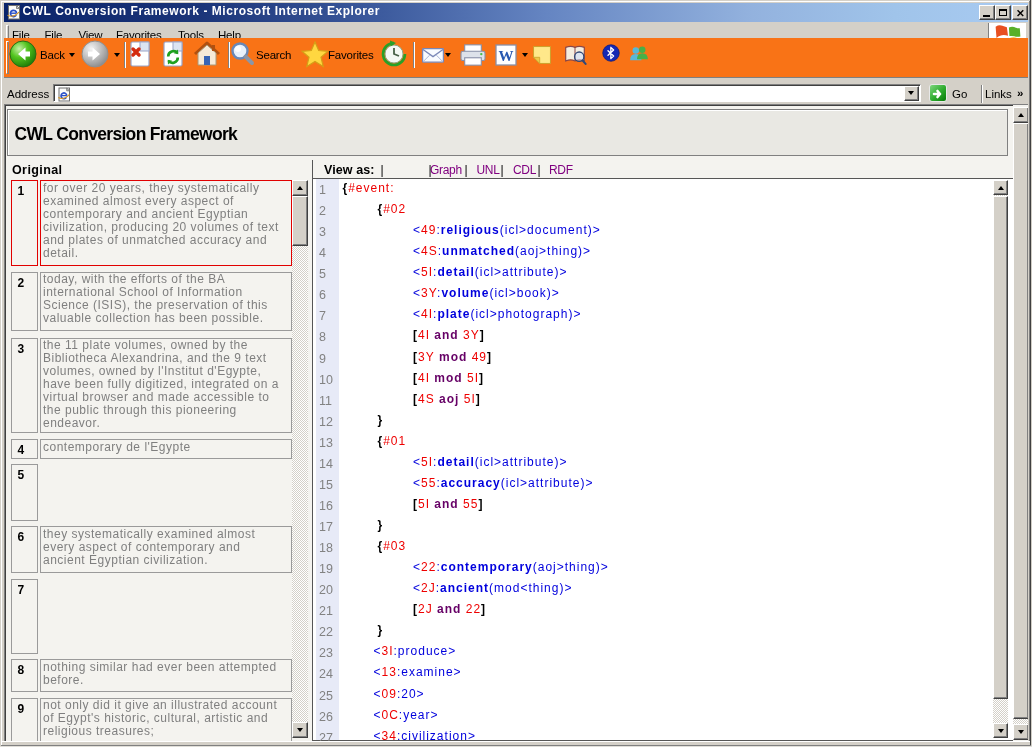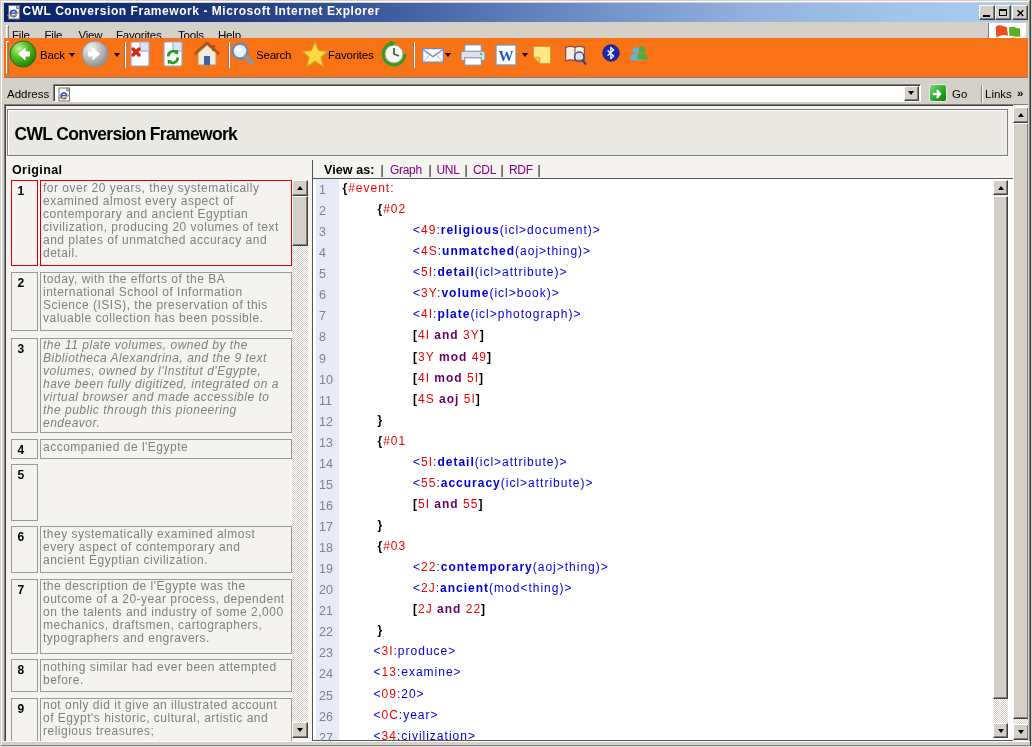--- a/index.html
+++ b/index.html
@@ -48,21 +48,21 @@
 .txtbox{position:absolute;left:33.5px;width:252px;border:1px solid #9a9a9a;}
 .numbox.sel,.txtbox.sel{border-color:#e10000;}
 .num{position:absolute;left:6px;top:3px;font-size:12px;font-weight:bold;color:#000;}
 .rowtxt{position:absolute;left:2.5px;top:0.5px;font-size:12px;line-height:13px;color:#7f7f7f;letter-spacing:0.5px;white-space:nowrap;}
 #divider{position:absolute;left:305.8px;top:54.5px;width:1.4px;height:582px;background:#565656;}
 #viewas{position:absolute;left:0;top:57px;width:1000px;height:16px;font-size:12.5px;white-space:nowrap;}
 #viewas b{position:absolute;}
 #viewas a{position:absolute;}
 #viewas .pp{position:absolute;}
 #viewas b{font-weight:bold;color:#000;letter-spacing:0.1px;}
-#viewas a{color:#800080;text-decoration:none;letter-spacing:-0.3px;font-size:12px;}
+#viewas a{color:#800080;text-decoration:none;letter-spacing:-0.3px;font-size:12px;margin-left:40px;}
 #viewas .pp{color:#000;font-size:12px;}
 #codebox{position:absolute;left:307px;top:72.3px;width:702px;height:563px;background:#fff;
  border-top:1.4px solid #565656;border-right:1.4px solid #565656;border-bottom:1.4px solid #565656;}
 #gutter{position:absolute;left:2.5px;top:0;width:23px;height:561px;background:#e7eaf7;}
 #lines{position:absolute;left:0;top:-0.8px;width:660px;}
 .cl{height:21.07px;line-height:21.07px;font-size:12px;white-space:nowrap;position:relative;letter-spacing:1.0px;}
 .cl .ln{position:absolute;left:6px;color:#828282;font-size:12.5px;letter-spacing:0;transform:translateY(1.5px);}
 .k{color:#000;font-weight:bold;}
 .r{color:#ee0000;}
 .b{color:#0000dd;}
@@ -252,43 +252,40 @@
         </div>
 <div class="numbox" style="top:166.0px;height:59.5px;">
           <span class="num">2</span>
         </div>
 <div class="txtbox" style="top:166.0px;height:59.5px;">
           <span class="rowtxt">today, with the efforts of the BA<br>international School of Information<br>Science (ISIS), the preservation of this<br>valuable collection has been possible.</span>
         </div>
 <div class="numbox" style="top:232.0px;height:95.5px;">
           <span class="num">3</span>
         </div>
-<div class="txtbox" style="top:232.0px;height:95.5px;font-style:italic;">
+<div class="txtbox" style="top:232.0px;height:95.5px;">
           <span class="rowtxt">the 11 plate volumes, owned by the<br>Bibliotheca Alexandrina, and the 9 text<br>volumes, owned by l'Institut d'Egypte,<br>have been fully digitized, integrated on a<br>virtual browser and made accessible to<br>the public through this pioneering<br>endeavor.</span>
         </div>
 <div class="numbox" style="top:333.5px;height:19.5px;">
           <span class="num">4</span>
         </div>
 <div class="txtbox" style="top:333.5px;height:19.5px;">
-          <span class="rowtxt">accompanied de l'Egypte</span>
+          <span class="rowtxt">contemporary de l'Egypte</span>
         </div>
 <div class="numbox" style="top:358.5px;height:57.0px;">
           <span class="num">5</span>
         </div>
 <div class="numbox" style="top:420.5px;height:46.5px;">
           <span class="num">6</span>
         </div>
 <div class="txtbox" style="top:420.5px;height:46.5px;">
           <span class="rowtxt">they systematically examined almost<br>every aspect of contemporary and<br>ancient Egyptian civilization.</span>
         </div>
 <div class="numbox" style="top:473.0px;height:75.0px;">
           <span class="num">7</span>
-        </div>
-<div class="txtbox" style="top:473.0px;height:75.0px;">
-          <span class="rowtxt">the description de l'Egypte was the<br>outcome of a 20-year process, dependent<br>on the talents and industry of some 2,000<br>mechanics, draftsmen, cartographers,<br>typographers and engravers.</span>
         </div>
 <div class="numbox" style="top:553.5px;height:33.0px;">
           <span class="num">8</span>
         </div>
 <div class="txtbox" style="top:553.5px;height:33.0px;">
           <span class="rowtxt">nothing similar had ever been attempted<br>before.</span>
         </div>
 <div class="numbox" style="top:592.0px;height:45.5px;">
           <span class="num">9</span>
         </div>

